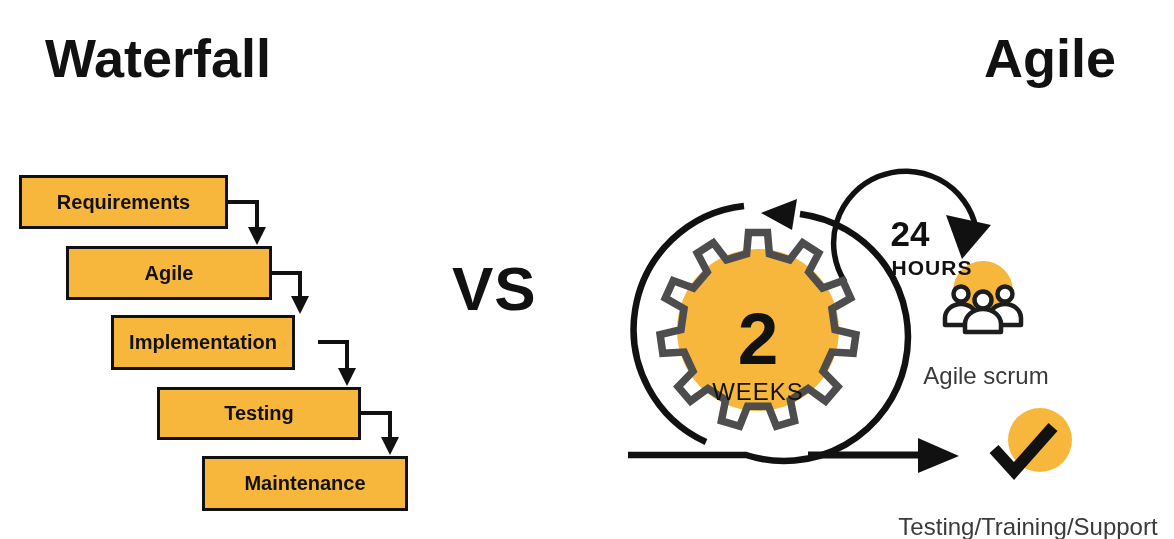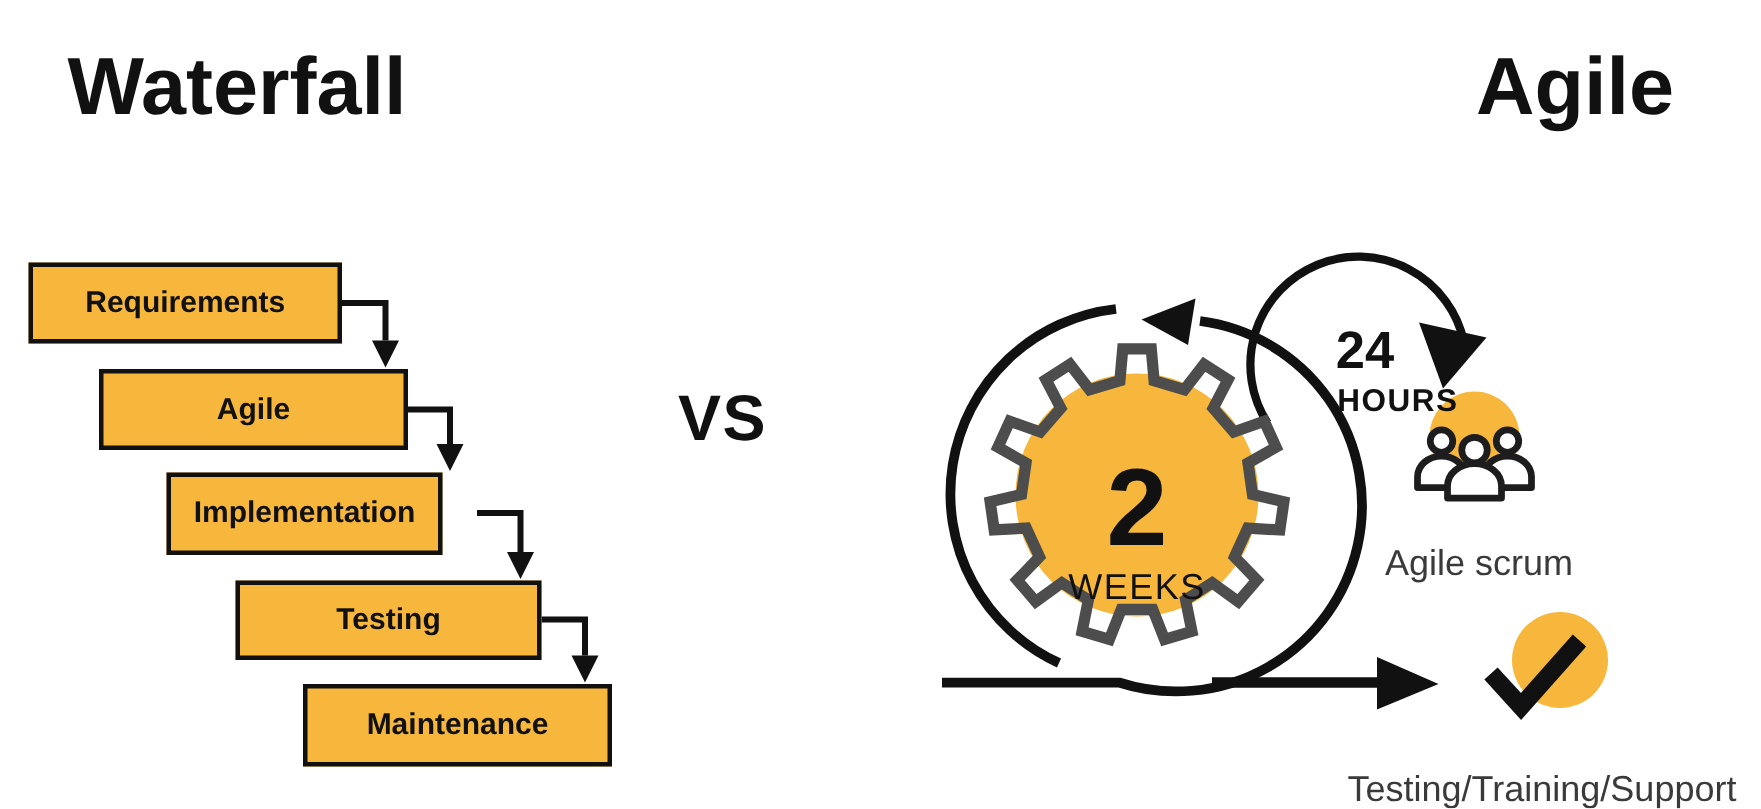--- a/index.html
+++ b/index.html
@@ -8,21 +8,21 @@
     overflow:hidden;font-family:"Liberation Sans","DejaVu Sans",sans-serif;
   }
   .art{position:absolute;left:0;top:0;}
   .title{
     position:absolute;font-weight:bold;font-size:54px;line-height:1;
     color:var(--ink,#111);white-space:nowrap;
   }
   .title-left{left:45px;top:31px;}
   .title-right{right:58px;top:31px;}
   .vs{
-    position:absolute;left:452px;top:258px;font-weight:bold;font-size:43px;
+    position:absolute;left:452px;top:258px;font-weight:bold;font-size:62px;
     line-height:1;color:var(--ink,#111);letter-spacing:1px;
   }
   .phase{
     position:absolute;background:var(--accent-yellow,#F6B73C);
     border:3px solid var(--ink,#111);box-sizing:border-box;
     display:flex;align-items:center;justify-content:center;
   }
   .phase span{
     font-weight:bold;font-size:20px;color:var(--ink,#111);white-space:nowrap;
   }

